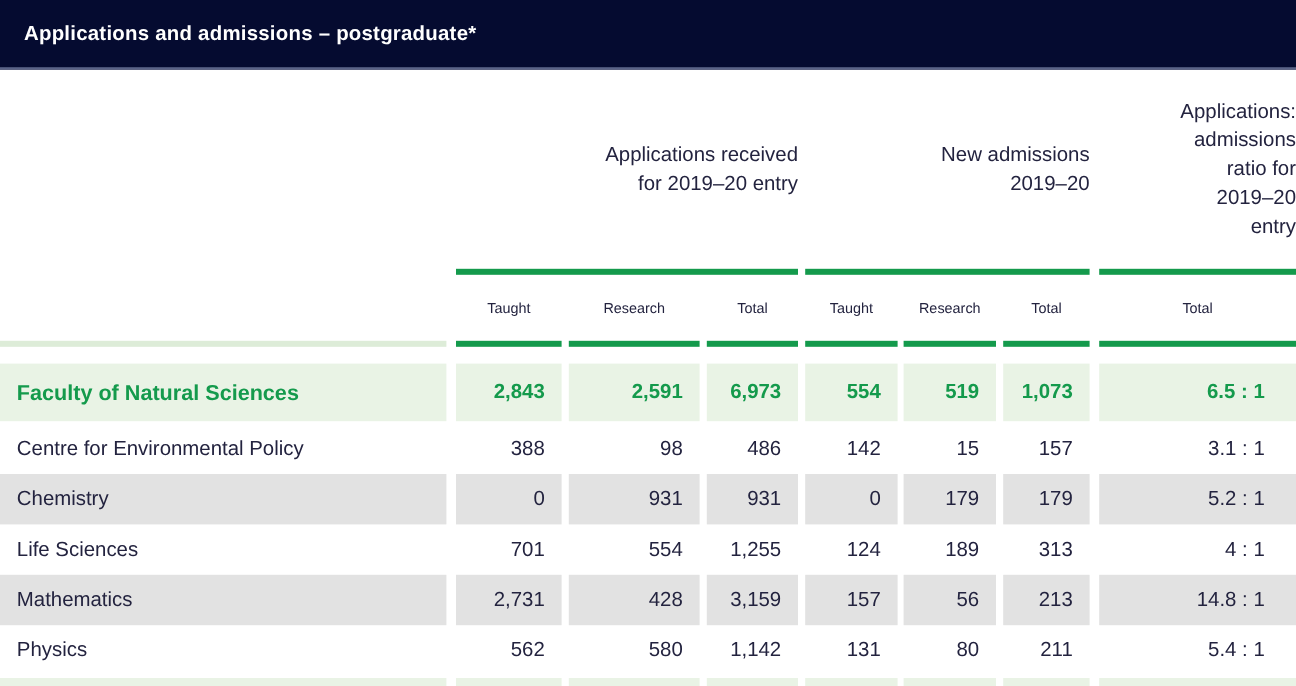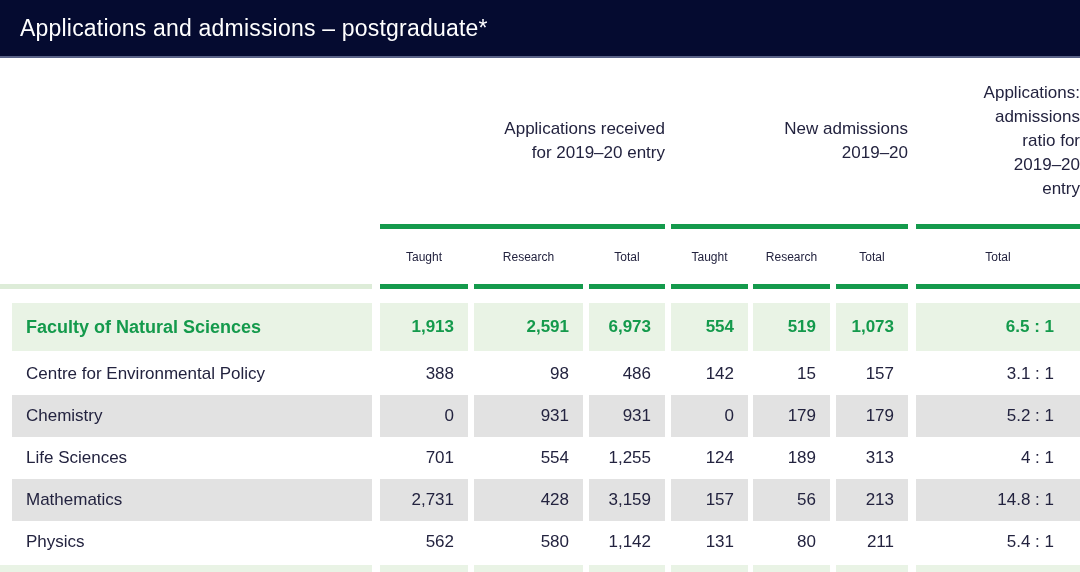--- a/index.html
+++ b/index.html
@@ -8,21 +8,21 @@
   .page {
     position:relative; width:1080px; height:572px; margin:0 auto;
     background:#ffffff; overflow:hidden;
   }
   
   .titlebar {
     height:58px; background:#050b30; border-bottom:2px solid #5a6387;
     display:flex; align-items:center; padding-left:20px;
   }
   .titlebar h1 {
-    color:#ffffff; font-size:23px; font-weight:normal; letter-spacing:0.2px;
+    color:#ffffff; font-size:17px; font-weight:bold; letter-spacing:0.2px;
   }
   
   .grid {
     display:grid;
     grid-template-columns:372px 8px 88px 6px 109px 6px 76px 6px 77px 5px 77px 6px 72px 8px 164px;
   }
   .col-label { grid-column:1; }
   .col-v0 { grid-column:3; }
   .col-v1 { grid-column:5; }
   .col-v2 { grid-column:7; }
@@ -47,21 +47,21 @@
   }
   .band-underline { height:5px; }
   .band-underline .bar { background:#149a4c; height:5px; }
   .band-underline .bar.pale { background:#ddecd8; }
   .spacer { height:14px; }
   
   .row { height:42px; align-items:stretch; }
   .cell {
     display:flex; align-items:center; font-size:17px; color:#23233f;
   }
-  .cell.label { padding-left:14px; justify-content:flex-start;margin-left:12px; }
+  .cell.label { padding-left:14px; justify-content:flex-start; }
   .cell.num   { padding-right:14px; justify-content:flex-end; }
   .cell.ratio { padding-right:26px; justify-content:flex-end; }
   .row.striped .cell { background:#e2e2e2; }
   .row.highlight { height:48px; margin-bottom:2px; }
   .row.highlight .cell {
     background:#e9f3e5; color:#149a4c; font-weight:bold;
   }
   .row.highlight .cell.label { font-size:18px; }
   
   .row.partial { margin-top:2px; height:8px; }
@@ -118,21 +118,21 @@
     <div class="bar col-v3"></div>
     <div class="bar col-v4"></div>
     <div class="bar col-v5"></div>
     <div class="bar col-v6"></div>
   </div>
 
   <div class="spacer"></div>
 
   <div class="grid row highlight">
     <div class="cell label col-label">Faculty of Natural Sciences</div>
-    <div class="cell num col-v0">1,913</div>
+    <div class="cell num col-v0">2,843</div>
     <div class="cell num col-v1">2,591</div>
     <div class="cell num col-v2">6,973</div>
     <div class="cell num col-v3">554</div>
     <div class="cell num col-v4">519</div>
     <div class="cell num col-v5">1,073</div>
     <div class="cell ratio col-v6">6.5 : 1</div>
   </div>
 
   <div class="grid row">
     <div class="cell label col-label">Centre for Environmental Policy</div>

